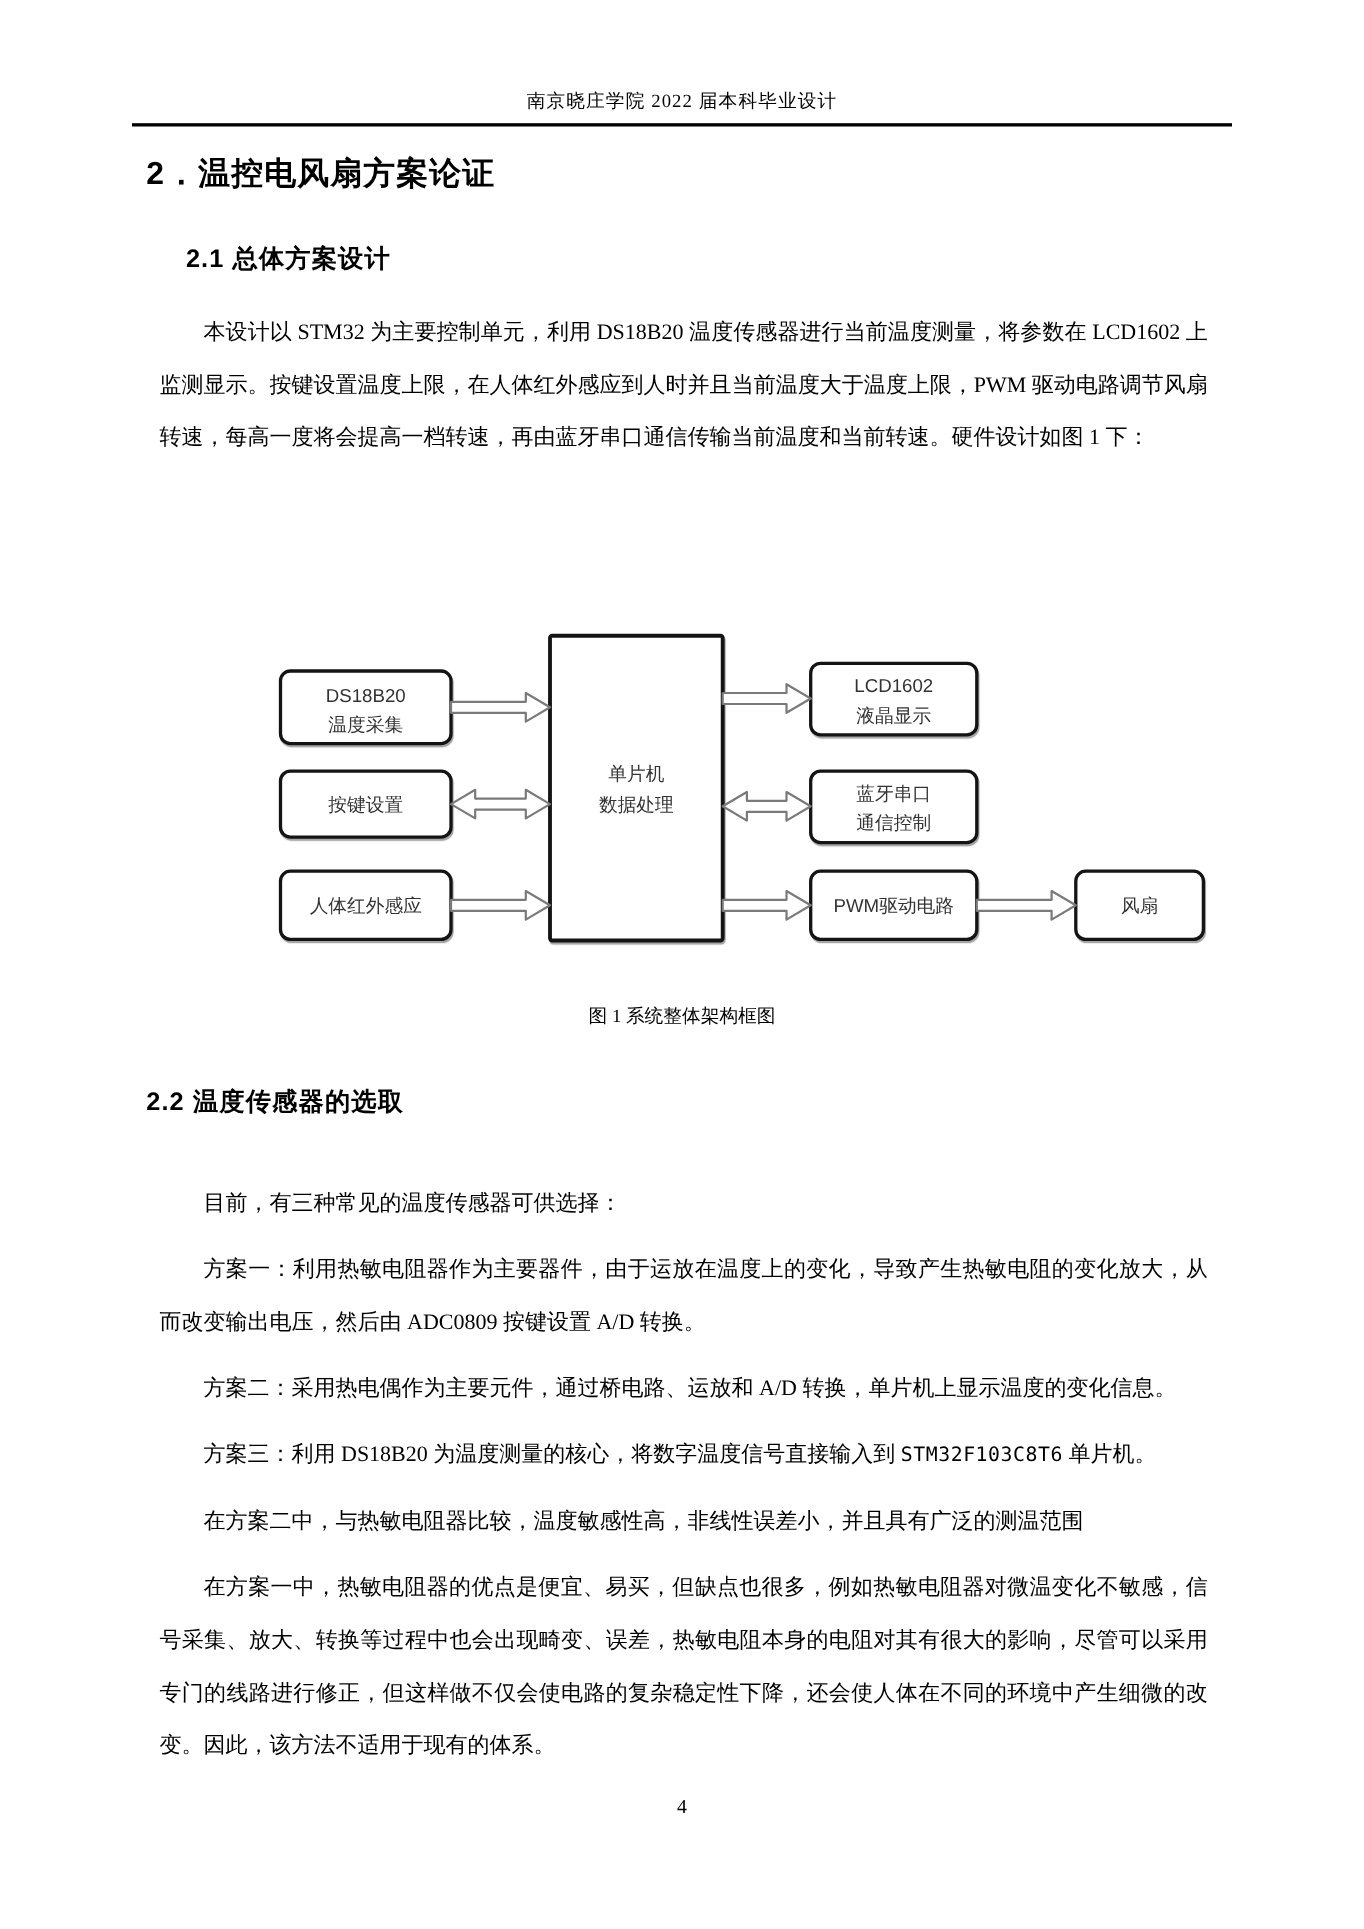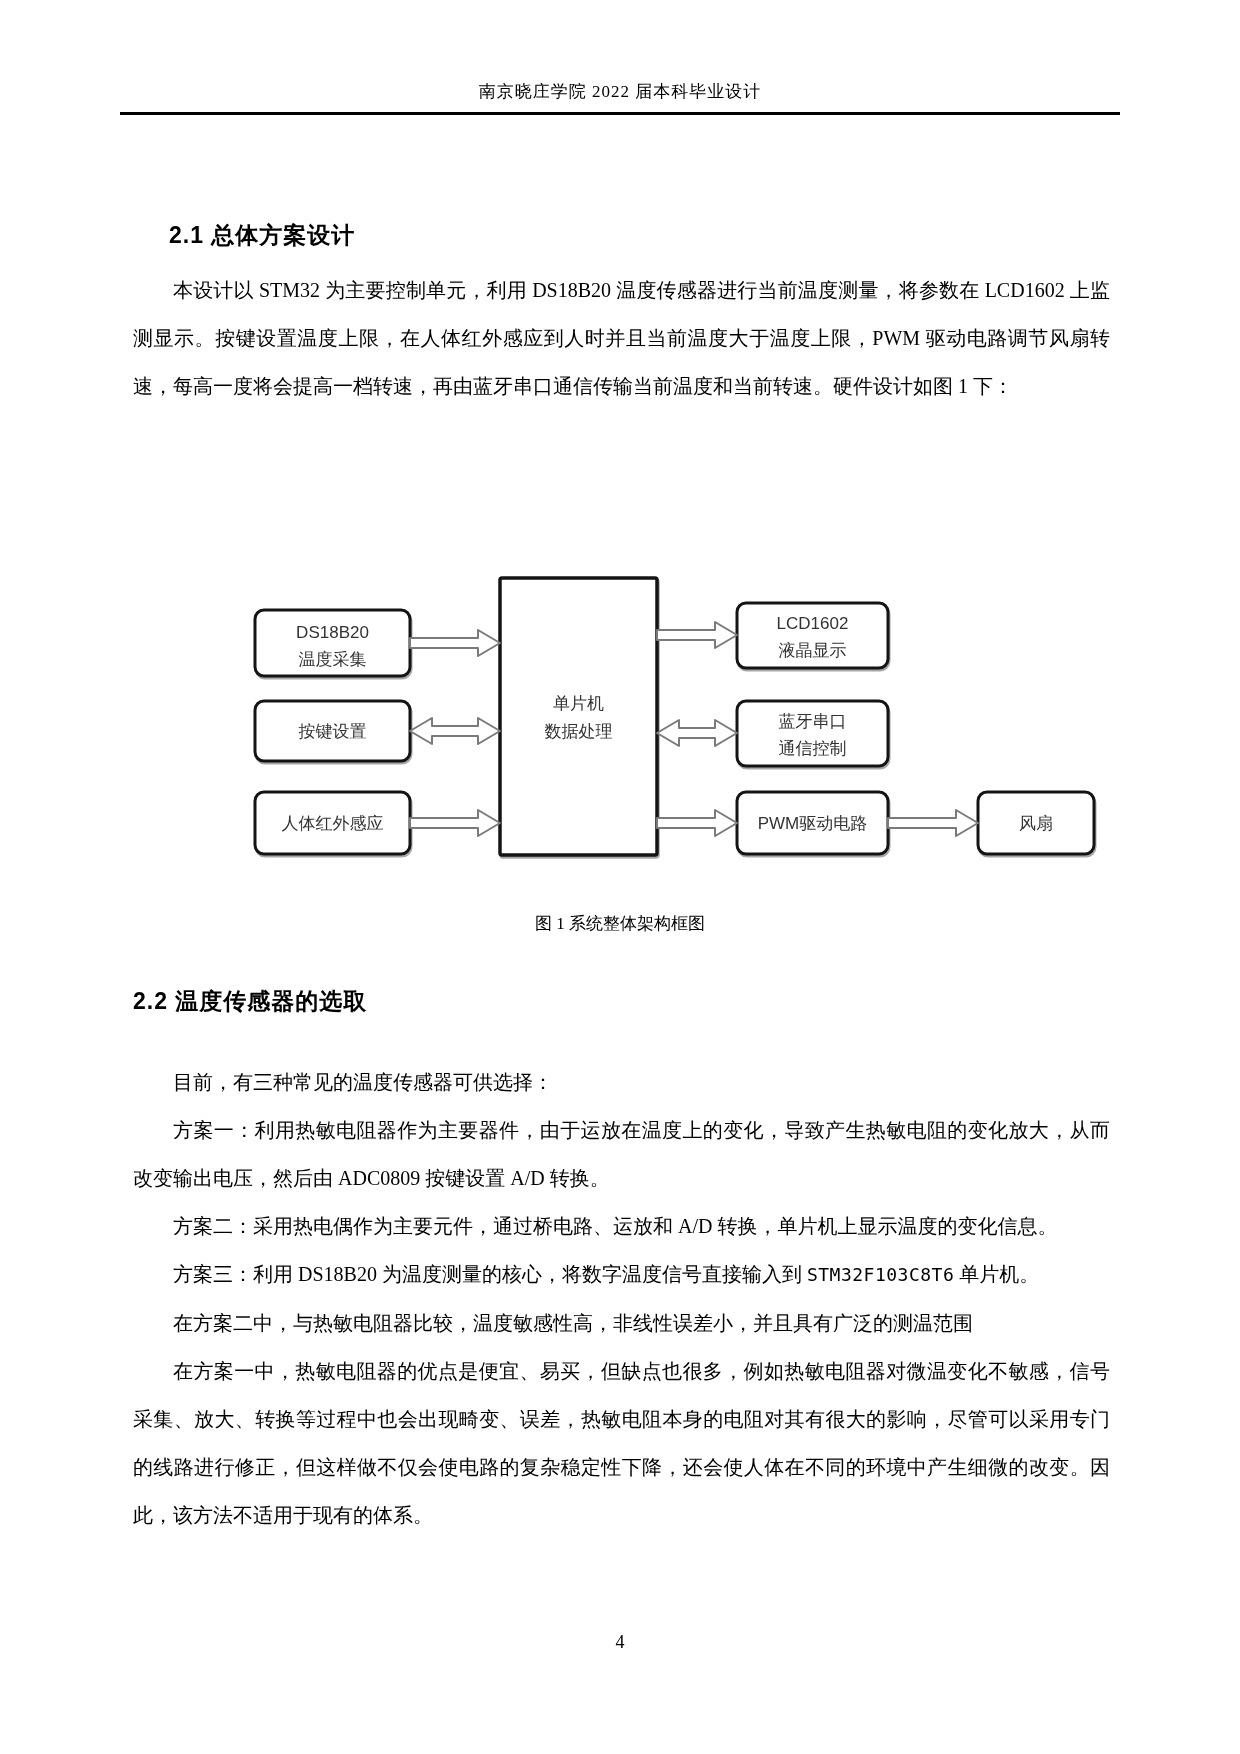--- a/index.html
+++ b/index.html
@@ -46,21 +46,21 @@
   .h2-overall { top: 220px; margin-left: 36px; }
   .h2-sensor  { top: 986px; text-align: right; }
   .bodytext {
     position: absolute;
     left: 133px;
     width: 977px;
     font-size: 20px;
     line-height: 48px;
     text-align: justify;
   }
-  .bodytext p { margin: 0; text-indent: 2em; }
+  .bodytext p { margin: 12px; text-indent: 2em; }
   .p-design { top: 266px; }
   .flow-sensor { top: 1058px; }
   .chip-code {
     font-family: "DejaVu Sans Mono", "Liberation Mono", monospace;
     font-weight: normal;
     font-size: 18px;
     letter-spacing: 0.5px;
   }
   .diagram {
     position: absolute;
@@ -101,20 +101,21 @@
   }
 </style>
 </head>
 <body>
 
 <div class="page">
 
   <div class="running-head">南京晓庄学院 2022 届本科毕业设计</div>
   <div class="head-rule"></div>
 
+  <div class="h1">2．温控电风扇方案论证</div>
 
   <div class="h2 h2-overall">2.1 总体方案设计</div>
 
   <div class="bodytext p-design">
     <p>本设计以 STM32 为主要控制单元，利用 DS18B20 温度传感器进行当前温度测量，将参数在 LCD1602 上监测显示。按键设置温度上限，在人体红外感应到人时并且当前温度大于温度上限，PWM 驱动电路调节风扇转速，每高一度将会提高一档转速，再由蓝牙串口通信传输当前温度和当前转速。硬件设计如图 1 下：</p>
   </div>
 
   <div class="diagram">
     <svg width="1000" height="352" viewBox="0 0 1000 352" xmlns="http://www.w3.org/2000/svg">
 

